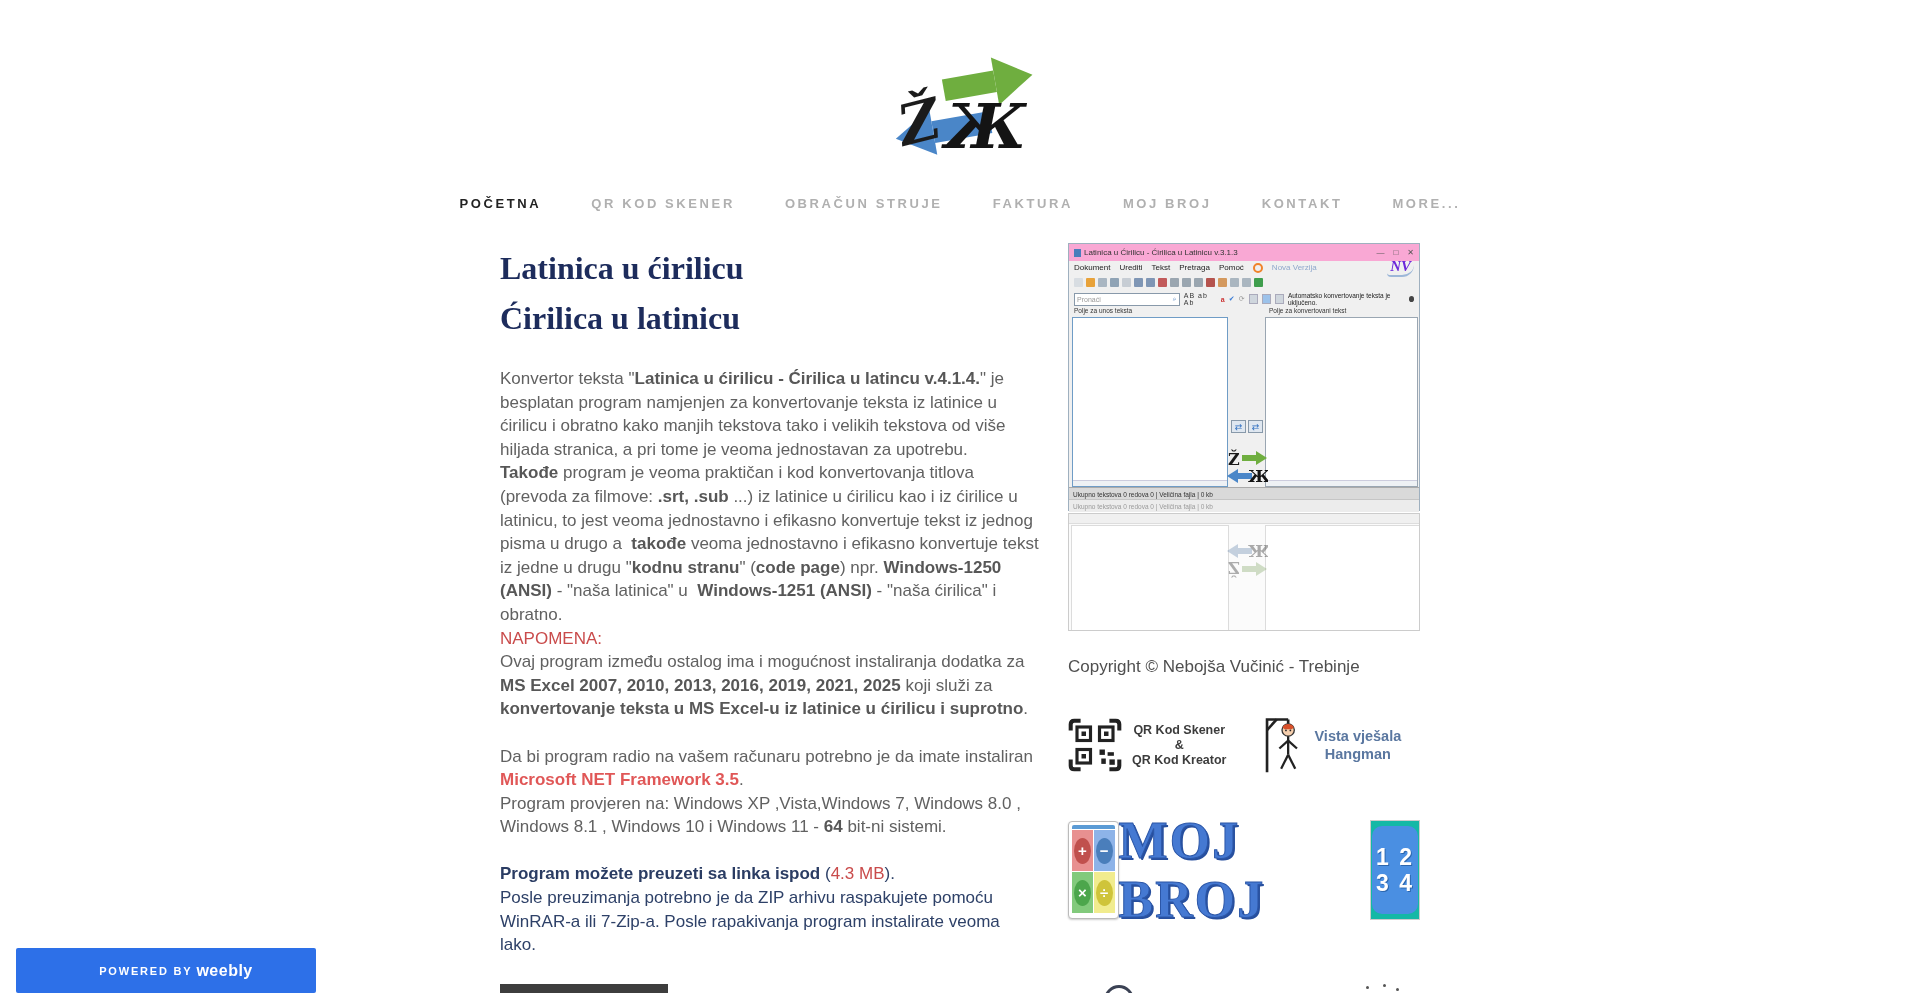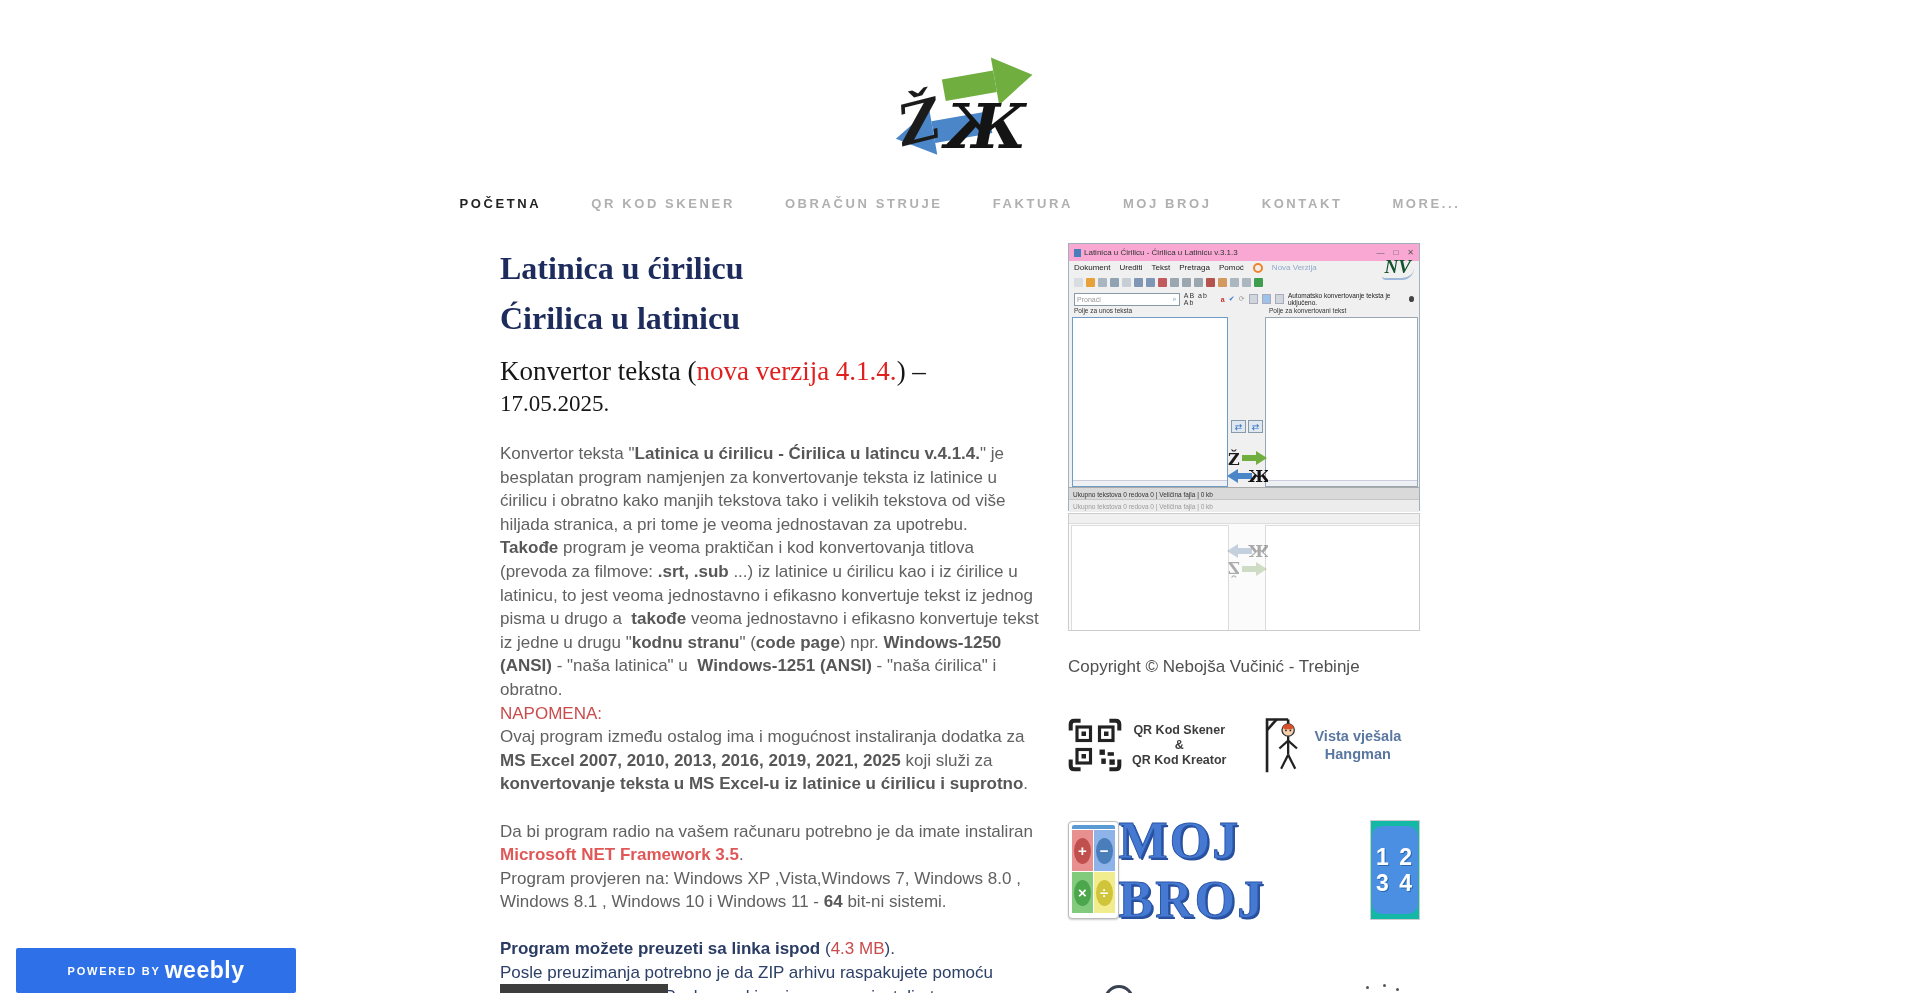--- a/index.html
+++ b/index.html
@@ -37,21 +37,21 @@
   
   .shot{position:relative;width:352px;height:388px;}
   .win{position:absolute;top:0;left:0;right:0;height:268px;background:#f0f0f0;border:1px solid #9fb0bf;box-sizing:border-box;}
   .titlebar{height:17px;background:#f9a8d4;display:flex;align-items:center;padding:0 5px;font-size:8px;color:#333;}
   .doc-ico{width:7px;height:8px;background:#4a7ebb;margin-right:3px;}
   .win-controls{margin-left:auto;display:flex;gap:9px;font-size:8px;color:#555;}
   .menubar{height:13px;display:flex;gap:9px;padding:0 5px;font-size:8px;color:#222;align-items:center;}
   .nova-dot{width:6px;height:6px;border:2px solid #f0832a;border-radius:50%;}
   .nova{color:#8fa8cc;}
   .nvlogo{margin-left:auto;font-family:"Liberation Serif",serif;font-style:italic;font-weight:700;
-          font-size:19px;color:#14532d;border-bottom:2px solid #9db7d8;border-radius:0 0 12px 4px;padding:0 3px;}
+          font-size:15px;color:#6d28d9;border-bottom:2px solid #9db7d8;border-radius:0 0 12px 4px;padding:0 3px;}
   .toolbar{height:17px;display:flex;gap:3px;align-items:center;padding:0 5px;}
   .ticon{width:9px;height:9px;border-radius:1px;display:inline-block;}
   .searchrow{height:16px;display:flex;align-items:center;gap:4px;padding:0 5px;font-size:7px;color:#444;}
   .searchbox{width:112px;height:11px;background:#fff;border:1px solid #8899aa;display:flex;align-items:center;
              justify-content:space-between;padding:0 2px;color:#999;}
   .case-btns{color:#333;letter-spacing:1px;}
   .red-a{color:#c33;font-weight:700;}
   .chk-b{color:#3a7bd5;}
   .chk-g{color:#999;}
   .mini-sq{width:8px;height:8px;background:#cfd6dd;border:1px solid #aab;display:inline-block;}
@@ -96,23 +96,23 @@
   .mb-text{font-family:"Liberation Serif",serif;font-weight:700;font-size:52px;color:#4579d2;letter-spacing:2px;
            text-shadow:2px 2px 0 #274f9e;-webkit-text-stroke:1px #2c57a8;}
   .mb-card-r{width:54px;height:98px;background:#14b8a6;border:1px solid #ccc;display:flex;align-items:center;justify-content:center;}
   .mb-blue{width:46px;height:88px;background:#4a8fe2;border-radius:10px;color:#fff;font-weight:700;font-size:23px;
            line-height:26px;text-align:center;display:flex;flex-direction:column;justify-content:center;
            text-shadow:1px 1px 0 #2c66ad;letter-spacing:2px;}
 
   
   .dark-btn{position:absolute;left:500px;top:984px;width:168px;height:9px;background:#3d3d3d;cursor:pointer;}
   .weebly{position:absolute;left:16px;top:948px;width:280px;height:45px;background:#2d70e8;border-radius:2px;
-          display:flex;align-items:center;justify-content:center;gap:4px;color:#fff;cursor:pointer;}
+          display:flex;align-items:center;justify-content:center;gap:4px;color:#fff;cursor:pointer;padding-left:20px;}
   .powered{font-size:11px;font-weight:700;letter-spacing:1.8px;}
-  .brand{font-size:23px;font-weight:700;letter-spacing:.5px;}
+  .brand{font-size:16px;font-weight:700;letter-spacing:.5px;}
   .pcircle{position:absolute;left:1104px;top:985px;width:30px;height:30px;border:3px solid #3b4254;border-radius:50%;box-sizing:border-box;}
   .tinymarks{position:absolute;left:1366px;top:984px;width:44px;height:9px;}
   .tm{position:absolute;width:3px;height:3px;background:#555;border-radius:50%;}
 </style>
 </head>
 <body>
 
 <div class="page">
 
   <div class="logo">
@@ -140,21 +140,20 @@
     <a>MORE...</a>
   </div>
 
   <div class="content">
 
     <div class="col-left">
       <h1 class="title">
         <span>Latinica u ćirilicu</span><br>
         <span>Ćirilica u latinicu</span>
       </h1>
-      <div class="subtitle"><span>Konvertor teksta (</span><span class="sg-red2">nova verzija 4.1.4.</span><span>) – </span><span class="sg-date">17.05.2025.</span></div>
       <div class="bodytext"><span>Konvertor teksta "</span><span class="sg-b">Latinica u ćirilicu - Ćirilica u latincu v.4.1.4.</span><span>" je besplatan program namjenjen za konvertovanje teksta iz latinice u ćirilicu i obratno kako manjih tekstova tako i velikih tekstova od više hiljada stranica, a pri tome je veoma jednostavan za upotrebu.
 </span><span class="sg-b">Takođe</span><span> program je veoma praktičan i kod konvertovanja titlova (prevoda za filmove: </span><span class="sg-b">.srt, .sub</span><span> ...) iz latinice u ćirilicu kao i iz ćirilice u latinicu, to jest veoma jednostavno i efikasno konvertuje tekst iz jednog pisma u drugo a  </span><span class="sg-b">takođe</span><span> veoma jednostavno i efikasno konvertuje tekst iz jedne u drugu "</span><span class="sg-b">kodnu stranu</span><span>" (</span><span class="sg-b">code page</span><span>) npr. </span><span class="sg-b">Windows-1250 (ANSI)</span><span> - "naša latinica" u  </span><span class="sg-b">Windows-1251 (ANSI)</span><span> - "naša ćirilica" i obratno.
 </span><span class="sg-red">NAPOMENA:</span><span>
 Ovaj program između ostalog ima i mogućnost instaliranja dodatka za </span><span class="sg-b">MS Excel 2007, 2010, 2013, 2016, 2019, 2021, 2025</span><span> koji služi za </span><span class="sg-b">konvertovanje teksta u MS Excel-u iz latinice u ćirilicu i suprotno</span><span>.
 
 Da bi program radio na vašem računaru potrebno je da imate instaliran
 </span><span class="sg-redlink">Microsoft NET Framework 3.5</span><span>.
 Program provjeren na: Windows XP ,Vista,Windows 7, Windows 8.0 , Windows 8.1 , Windows 10 i Windows 11 - </span><span class="sg-b">64</span><span> bit-ni sistemi.
 
 </span><span class="sg-navyb">Program možete preuzeti sa linka ispod</span><span class="sg-navy"> (</span><span class="sg-red">4.3 MB</span><span class="sg-navy">).</span><span>

